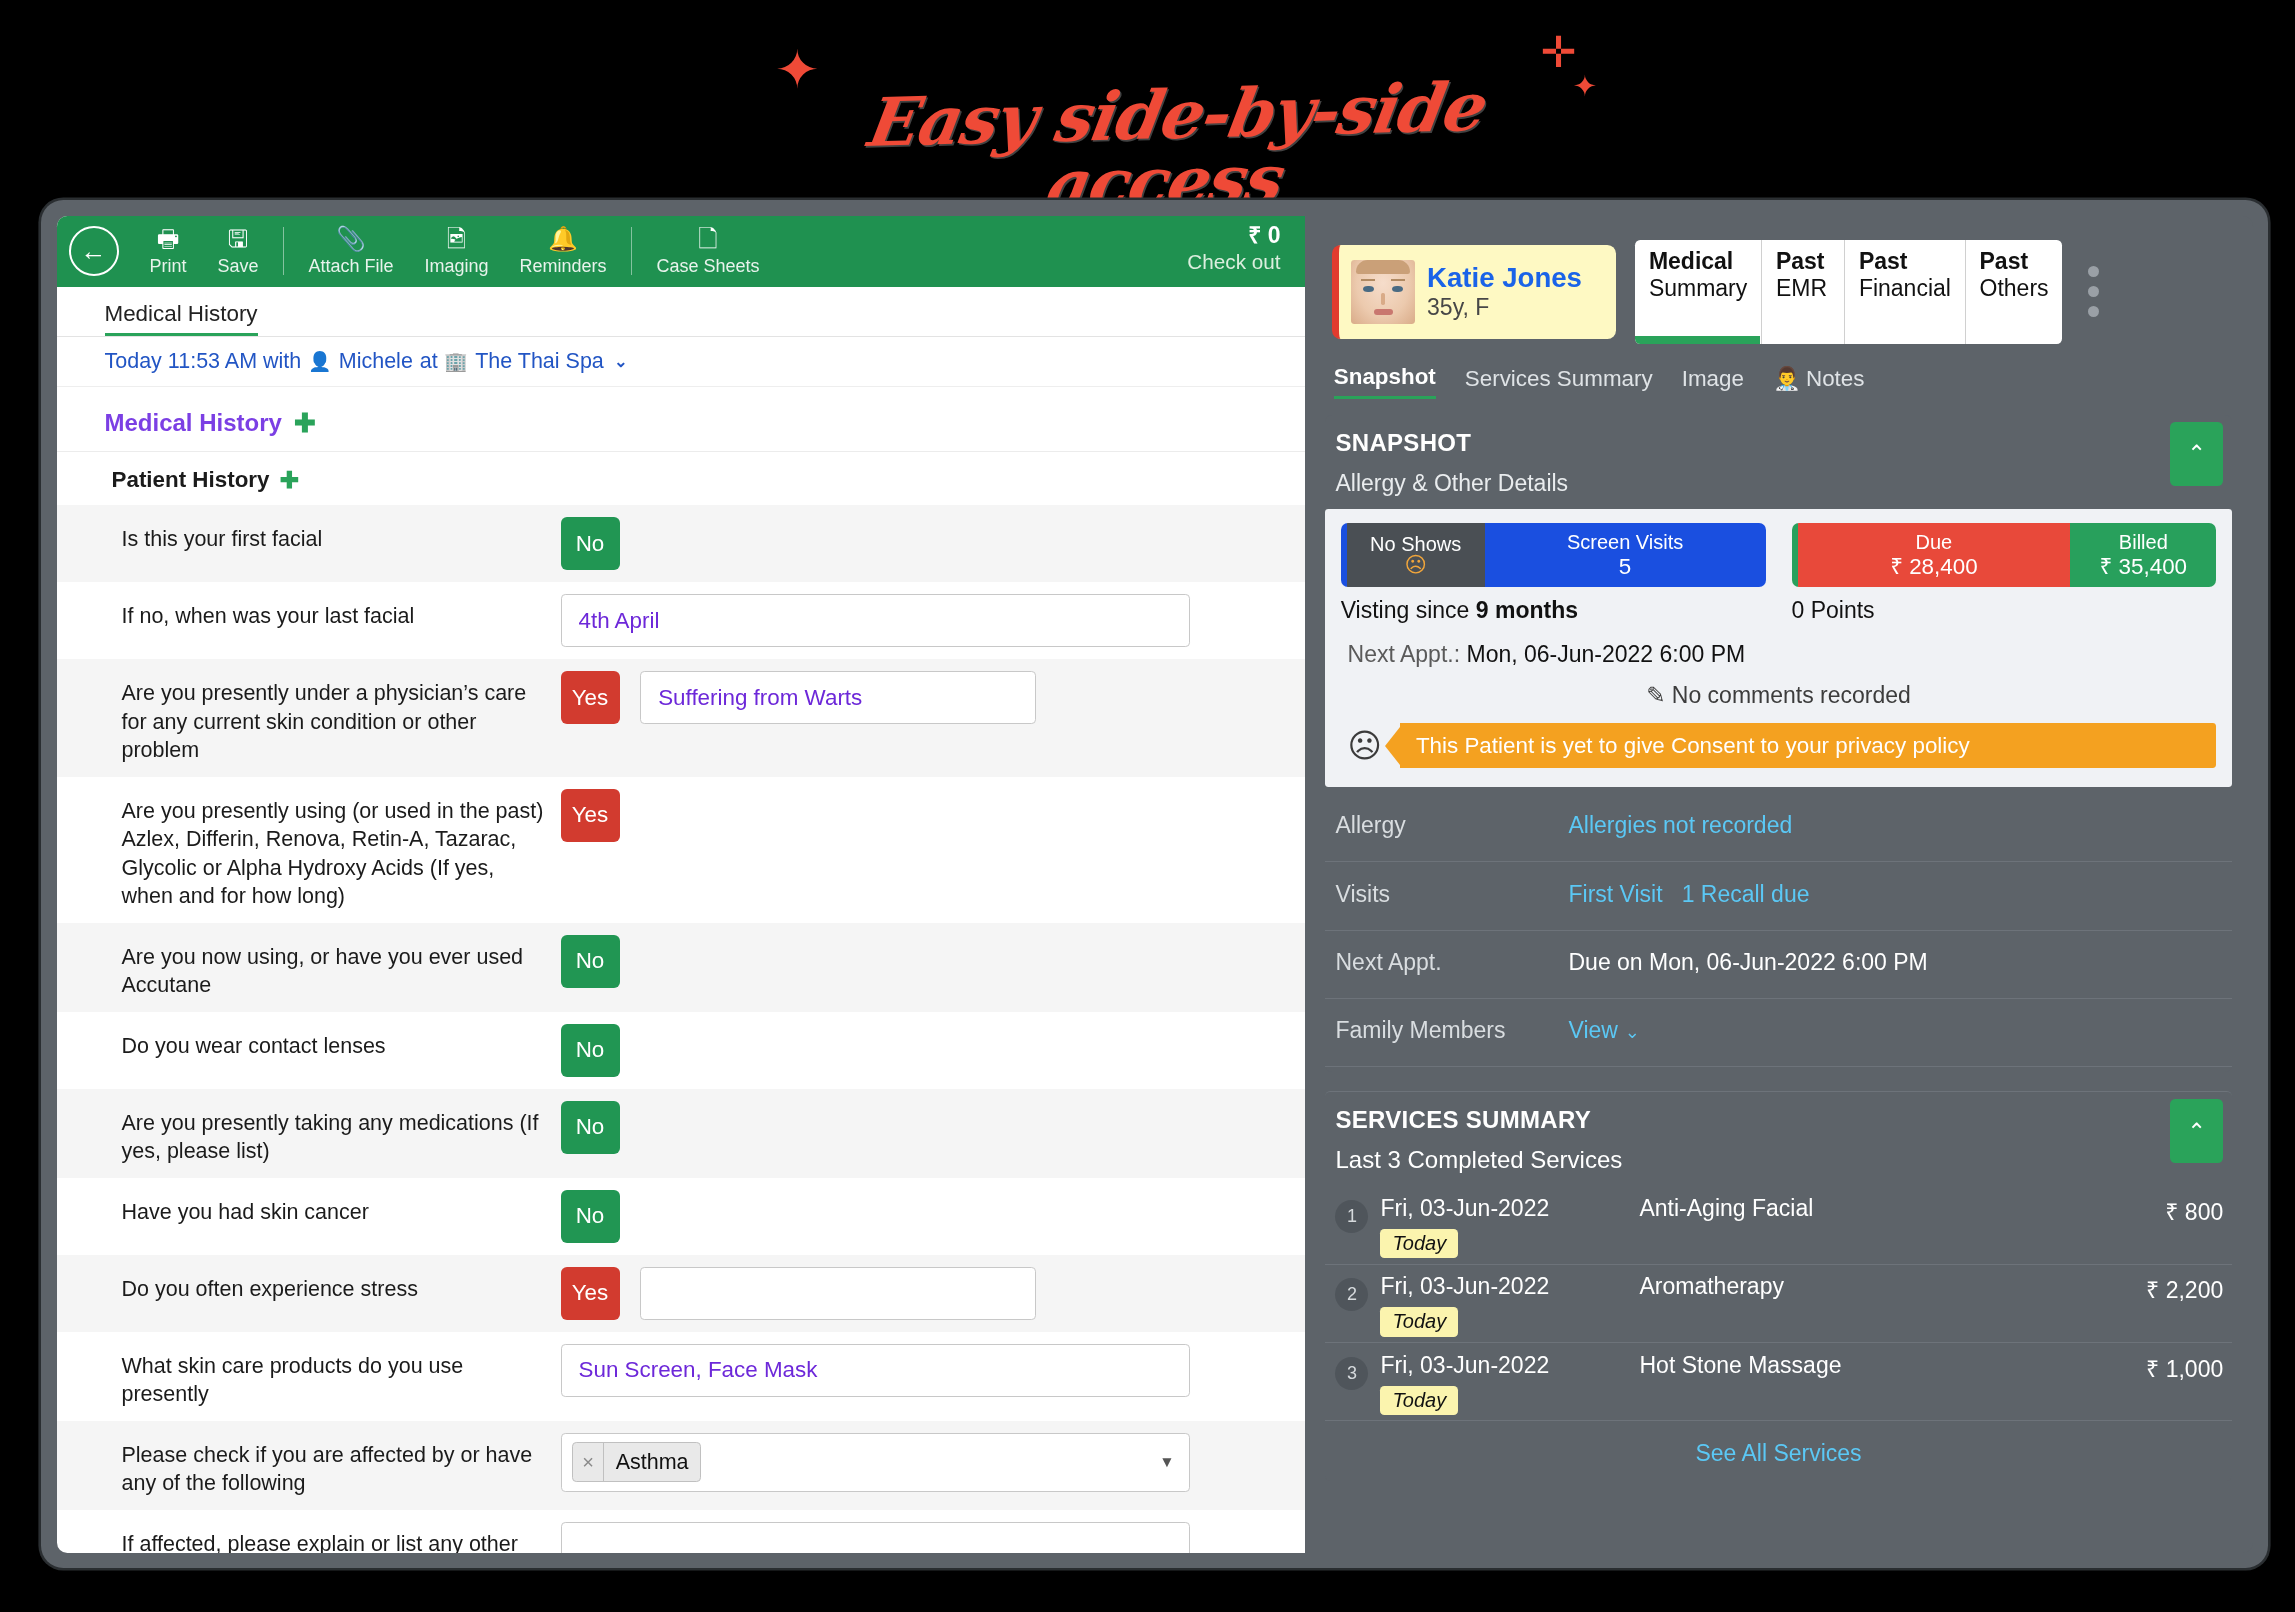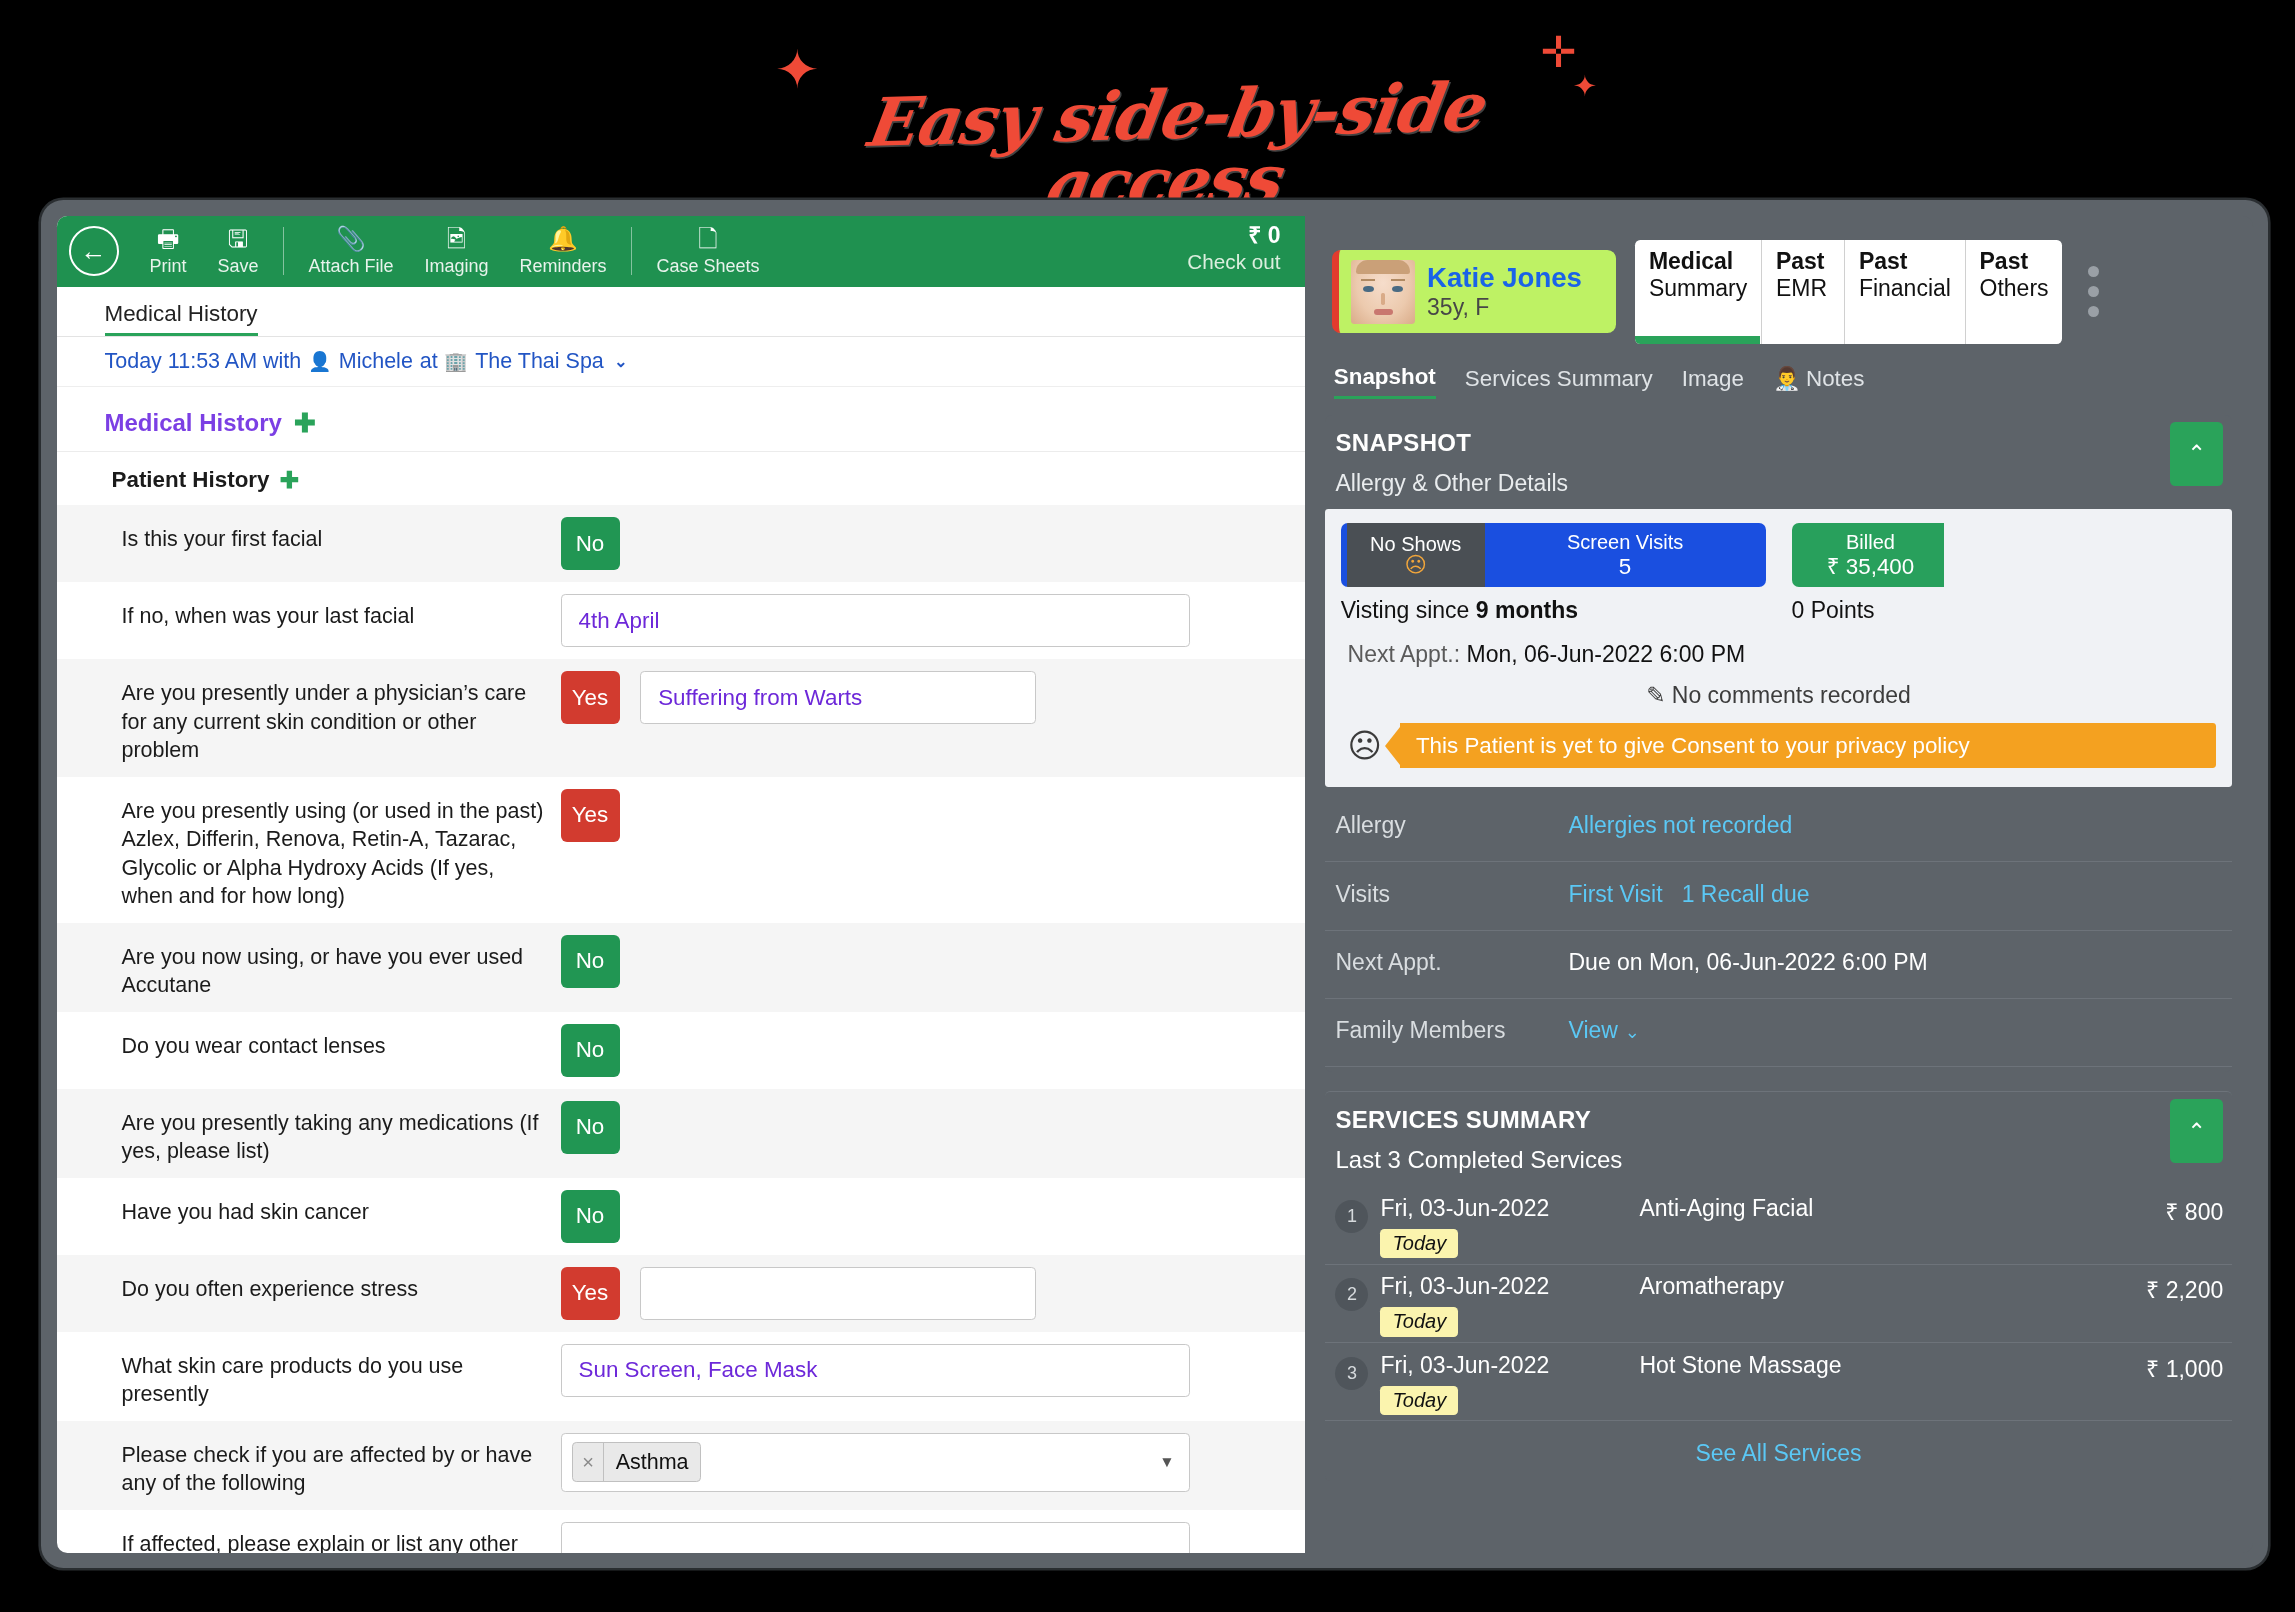--- a/index.html
+++ b/index.html
@@ -152,22 +152,22 @@
   }
 
   
   .right-pane {
     flex: 1; height: 100%; background: #5d6369;
     border-radius: 0 10.3px 10.3px 0; padding: 13.8px 20.7px 0 20.7px;
     position: relative; overflow: hidden;
   }
   .pat-header { display: flex; align-items: center; gap: 19px; padding: 10.3px 0 5.2px 6.9px; }
   .pat-card {
-    display: flex; align-items: center; background: #bef264; border-radius: 8.6px;
-    border-left: 7.8px solid #e23b2e; height: 83px; padding-right: 22.4px; min-width: 284px;
+    display: flex; align-items: center; background: #fef9c3; border-radius: 8.6px;
+    border-left: 7.8px solid #e23b2e; height: 94px; padding-right: 22.4px; min-width: 284px;
   }
   .avatar {
     width: 64px; height: 64px; margin: 0 12px; border-radius: 3.4px; flex: none;
     background: radial-gradient(ellipse at 50% 36%, #f6ddcb 0%, #eccaae 58%, #d9ab88 100%);
     position: relative; overflow: hidden;
   }
   .avatar .hair { position:absolute; left:5.2px; right:5.2px; top:0; height:14.6px;
                   background:#caa078; border-radius: 34px 34px 6.9px 6.9px; }
   .avatar .eye { position:absolute; top:26px; width:11.2px; height:6.9px; border-radius:50%;
                  background:#4a6b83; }
@@ -500,20 +500,24 @@
                   <span class="lab">No Shows</span>
                   <span class="face">☹</span>
                 </div>
                 <div class="sb-seg seg-blue">
                   <span class="lab">Screen Visits</span>
                   <span class="val">5</span>
                 </div>
               </div>
               <div class="statbox">
                 <div class="sb-left-edge"></div>
+                <div class="sb-seg seg-red">
+                  <span class="lab">Due</span>
+                  <span class="val">₹ 28,400</span>
+                </div>
                 <div class="sb-seg seg-green">
                   <span class="lab">Billed</span>
                   <span class="val">₹ 35,400</span>
                 </div>
               </div>
             </div>
 
             <div class="under-stats">
               <div class="us1">
                 <span>Visting since </span><b>9 months</b>

